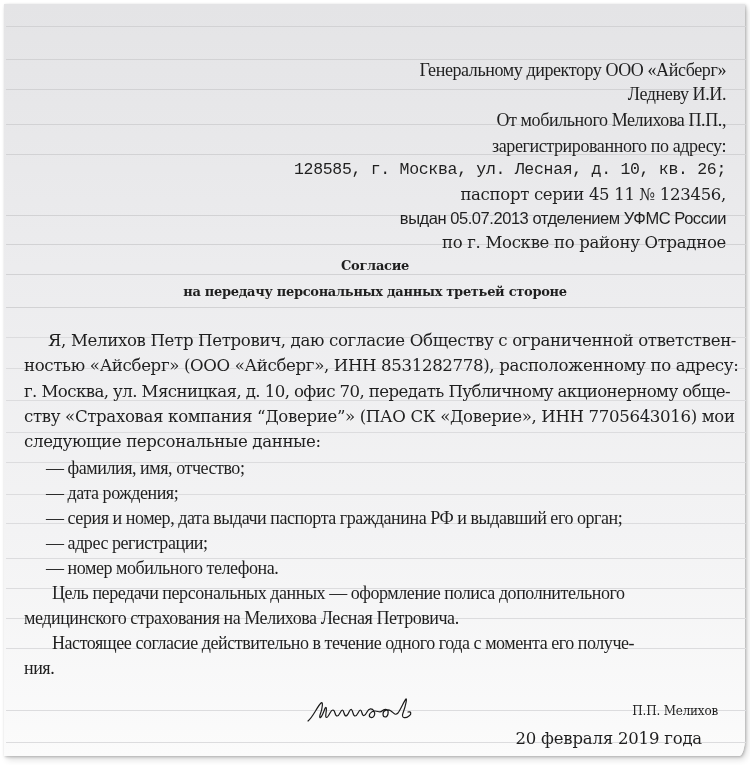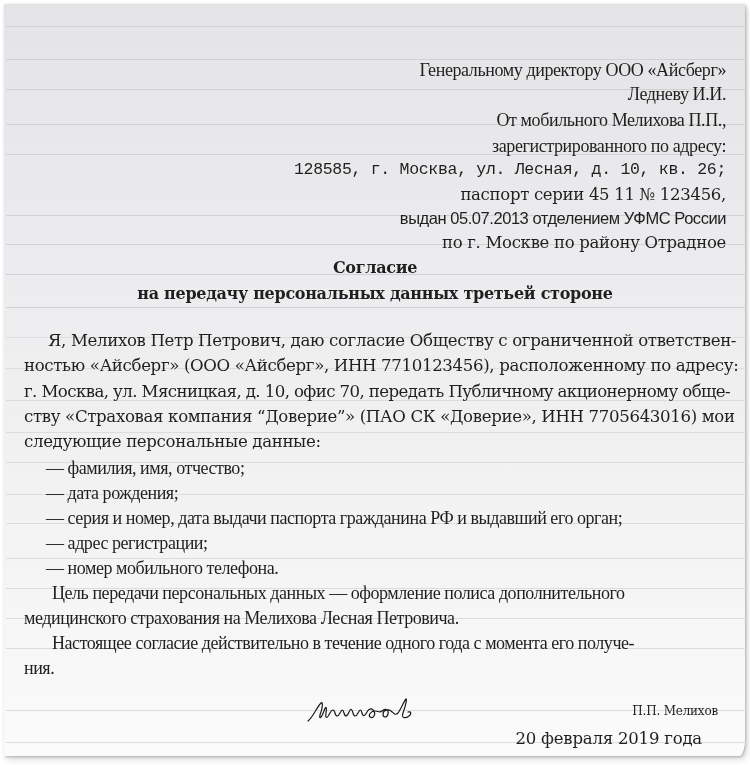--- a/index.html
+++ b/index.html
@@ -12,21 +12,21 @@
     position: absolute; left: 4px; top: 4px; width: 741px; height: 752px;
     background: linear-gradient(to bottom, #e4e4e6 0%, #ececee 35%, #f3f3f4 70%, #fbfbfb 100%);
     box-shadow: 1px 1px 3px rgba(0,0,0,0.25), 3px 4px 6px rgba(0,0,0,0.12);
     border-bottom-right-radius: 6px 18px;
   }
   .rule { position: absolute; left: 6px; right: 4px; height: 1px; background: #d2d2d4; }
   .rule.light { background: #dcdcde; }
 
   .t { position: absolute; white-space: nowrap; font-size: 16.5px; letter-spacing: -0.2px; }
   .hdr { right: 24px; text-align: right; font-family: "Liberation Serif", serif; font-size: 18px; letter-spacing: -0.4px; margin-top: 48px; }
-  .title { left: 0; width: 750px; text-align: center; font-weight: bold; font-size: 16px; letter-spacing: -0.3px; }
+  .title { left: 0; width: 750px; text-align: center; font-weight: bold; font-size: 13px; letter-spacing: -0.3px; }
   .body-line { left: 24px; width: 700px; font-size: 16.6px; letter-spacing: -0.35px; }
   .justify { text-align: justify; text-align-last: justify; }
   .indent { left: 44px; width: 680px; }
   .narrow { font-family: "Liberation Serif", serif; font-size: 18px; letter-spacing: -0.45px; }
   .sig-name { right: 32px; font-size: 12px; }
   .sig-date { right: 48px; font-size: 16.5px; }
   .signature { position: absolute; left: 305px; top: 697px; width: 120px; height: 30px; }
 </style>
 </head>
 <body>
@@ -65,21 +65,21 @@
   <div class="t hdr" style="top:137px; font-family:'DejaVu Serif',serif; font-size:16.5px; letter-spacing:-0.3px">паспорт серии 45 11 № 123456,</div>
   <div class="t hdr" style="top:161px; font-family:Liberation Sans, sans-serif; font-size:16.5px; letter-spacing:-0.45px">выдан 05.07.2013 отделением УФМС России</div>
   <div class="t hdr" style="top:185px; font-family:'DejaVu Serif',serif; font-size:16.5px; letter-spacing:-0.3px">по г. Москве по району Отрадное</div>
 </div>
 
 <div class="t title" style="top:258px">Согласие</div>
 <div class="t title" style="top:284px">на передачу персональных данных третьей стороне</div>
 
 <div>
   <div class="t body-line indent justify" style="top:331px; left:48px; width:676px;">Я, Мелихов Петр Петрович, даю согласие Обществу с ограниченной ответствен-</div>
-  <div class="t body-line justify" style="top:356px">ностью «Айсберг» (ООО «Айсберг», ИНН 7710123456), расположенному по адресу:</div>
+  <div class="t body-line justify" style="top:356px">ностью «Айсберг» (ООО «Айсберг», ИНН 8531282778), расположенному по адресу:</div>
   <div class="t body-line justify" style="top:382px; letter-spacing:-0.6px">г. Москва, ул. Мясницкая, д. 10, офис 70, передать Публичному акционерному обще-</div>
   <div class="t body-line justify" style="top:407px">ству «Страховая компания “Доверие”» (ПАО СК «Доверие», ИНН 7705643016) мои</div>
   <div class="t body-line" style="top:432px">следующие персональные данные:</div>
 </div>
 
 <div>
   <div class="t narrow" style="top:458px; left:46px">— фамилия, имя, отчество;</div>
   <div class="t narrow" style="top:483px; left:46px">— дата рождения;</div>
   <div class="t narrow" style="top:508px; left:46px">— серия и номер, дата выдачи паспорта гражданина РФ и выдавший его орган;</div>
   <div class="t narrow" style="top:533px; left:46px">— адрес регистрации;</div>

